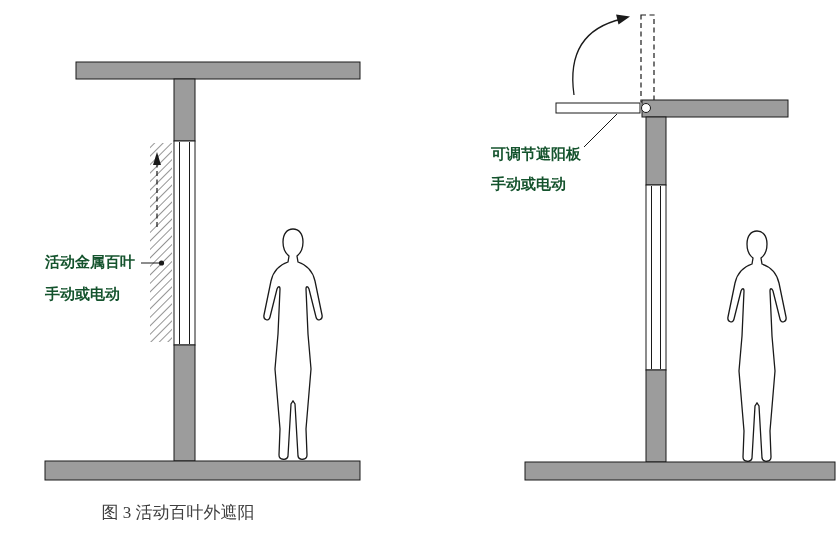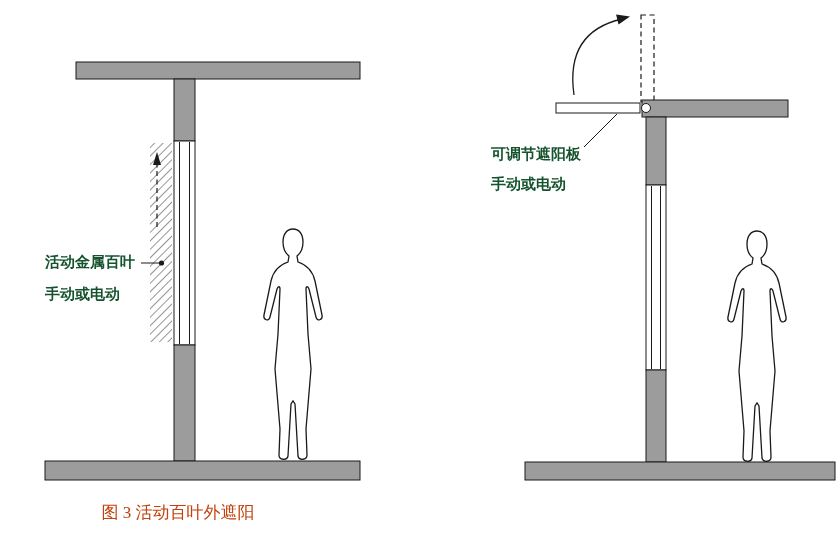--- a/index.html
+++ b/index.html
@@ -13,21 +13,21 @@
   .ln     { stroke:var(--outline,#1a1a1a); stroke-width:1; fill:none; }
   .dashrect { fill:#ffffff; stroke:var(--outline,#1a1a1a); stroke-width:1.2; stroke-dasharray:5 3.5; }
   .dashline { fill:none; stroke:var(--outline,#1a1a1a); stroke-width:1.2; stroke-dasharray:5 3.5; }
   .curve  { fill:none; stroke:var(--outline,#1a1a1a); stroke-width:1.3; }
   .person { fill:#ffffff; stroke:var(--outline,#1a1a1a); stroke-width:1.3; }
   .solid  { fill:var(--outline,#1a1a1a); }
   .hatchln{ stroke:#2b2b2b; stroke-width:1; }
 
   .label { position:absolute; font-size:15px; font-weight:bold; color:#14532d; white-space:nowrap;
            font-family:"Liberation Sans", sans-serif; line-height:18px; }
-  .caption { position:absolute; font-size:17px; color:#c2410c; white-space:nowrap;
+  .caption { position:absolute; font-size:17px; color:#404040; white-space:nowrap;
              font-family:"Liberation Serif", serif; transform:translateX(-50%); line-height:20px; }
 </style>
 </head>
 <body>
 
 <div class="canvas">
 
   <svg width="837" height="545" viewBox="0 0 837 545">
     <defs>
       <pattern id="hatch" patternUnits="userSpaceOnUse" width="6" height="6" patternTransform="rotate(45)">

